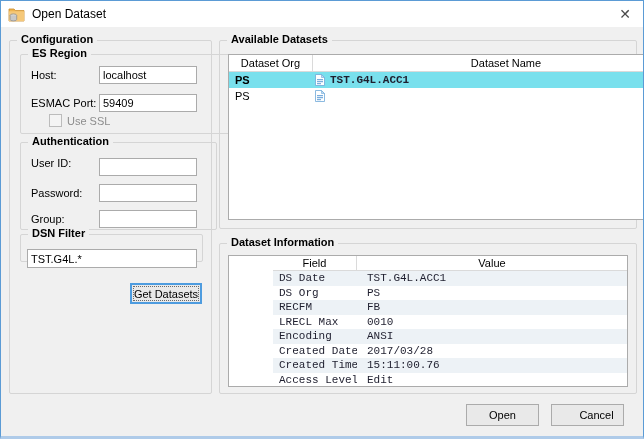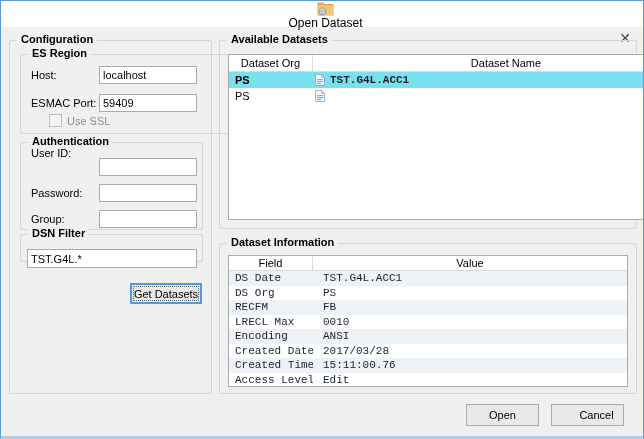--- a/index.html
+++ b/index.html
@@ -4,52 +4,52 @@
 <style>
   * { box-sizing: border-box; margin: 0; padding: 0; }
   html,body { background:#cfcfcf; }
   body { font-family:"Liberation Sans",sans-serif; }
   .window {
     position:relative; width:644px; height:439px; background:#F0F0F0;
     border:1px solid #5B9BD5; border-bottom:3px solid #AFCBE9;
     font-size:11px; color:#000; overflow:hidden;
   }
   
-  .titlebar { position:absolute; top:0; left:0; right:0; height:26px; background:#FFFFFF; display:flex; align-items:center;flex-direction:column; }
+  .titlebar { position:absolute; top:0; left:0; right:0; height:26px; background:#FFFFFF; display:flex; align-items:center; }
   .title-icon { margin-left:7px; width:17px; height:15px; flex:0 0 auto; }
   .title-text { margin-left:7px; font-size:12px; color:#000; }
   .close-btn { margin-left:auto; width:36px; height:26px; display:flex; align-items:center; justify-content:center;
                color:#4A4A4A; font-size:14px; cursor:default; }
   
   .groupbox { position:absolute; border:1px solid #D5D5D5; border-radius:2px; }
   .gb-label { position:absolute; top:-8px; left:7px; background:#F0F0F0; padding:0 4px; font-weight:bold; font-size:11px; white-space:nowrap; }
   .config   { left:8px;   top:39px;  width:203px; height:354px; }
   .es-region{ left:10px;  top:13px;  width:220px; height:80px; }
-  .auth     { left:10px;  top:101px; width:183px; height:88px; }
+  .auth     { left:10px;  top:101px; width:197px; height:88px; }
   .dsn      { left:10px;  top:193px; width:183px; height:28px; }
   .avail    { left:218px; top:39px;  width:418px; height:189px; }
   .info     { left:218px; top:242px; width:418px; height:151px; }
   
   .fld-label { position:absolute; left:10px; font-size:11px; color:#000; }
   .txt { position:absolute; left:78px; width:98px; height:18px; border:1px solid #ABABAB; background:#fff;
          font-family:"Liberation Sans",sans-serif; font-size:11px; padding:0 3px; }
   .dsn-input { left:6px; width:170px; height:19px; }
   .chk-row { position:absolute; left:28px; top:59px; display:flex; align-items:center; }
   .chk-box { width:13px; height:13px; border:1px solid #BCBCBC; background:#F4F4F4; display:inline-block; }
   .chk-label { margin-left:5px; color:#8D8D8D; }
   
   .btn { position:absolute; background:#E9E9E9; border:1px solid #ABABAB; font-family:"Liberation Sans",sans-serif;
          font-size:11px; color:#000; cursor:default; }
   .get-datasets { left:120px; top:242px; width:72px; height:21px; border:2px solid #4E9CDF; outline:1px dotted #6b6b6b; outline-offset:-4px; }
   .open-btn   { left:465px; top:403px; width:73px; height:22px; }
   .cancel-btn { left:550px; top:403px; width:73px; height:22px;padding-left:18px; }
   
   .table { position:absolute; background:#fff; border:1px solid #ABABAB; overflow:hidden; }
   .avail .table { left:8px; top:13px; width:472px; height:166px; }
-  .info  .table { left:8px; top:11px; width:400px; height:132px; }
+  .info  .table { left:8px; top:11px; width:400px; height:132px;padding-left:44px; }
   .thead { display:flex; background:#FFFFFF; }
   .th { text-align:center; font-size:11px; color:#000; border-bottom:1px solid #DADADA; }
   .th:first-child { border-right:1px solid #DADADA; }
   .avail .th { height:17px; line-height:17px; }
   .info  .th { height:15px; line-height:15px; }
   .col-a { width:84px; flex:0 0 84px; }
   .col-b { flex:1; }
   .tr { display:flex; }
   .avail .tr { height:16px; line-height:16px; }
   .info  .tr { height:14.5px; line-height:14.5px; }
@@ -93,21 +93,21 @@
       <span class="fld-label" style="top:42px">ESMAC Port:</span>
       <input class="txt" style="top: 39px;" value="59409">
       <div class="chk-row">
         <span class="chk-box"></span>
         <span class="chk-label">Use SSL</span>
       </div>
     </div>
 
     <div class="groupbox auth">
       <span class="gb-label">Authentication</span>
-      <span class="fld-label" style="top:4px">User ID:</span>
+      <span class="fld-label" style="top:14px">User ID:</span>
       <input class="txt" style="top: 15px;" value="">
       <span class="fld-label" style="top:44px">Password:</span>
       <input class="txt" style="top: 41px;" value="">
       <span class="fld-label" style="top:70px">Group:</span>
       <input class="txt" style="top: 67px;" value="">
     </div>
 
     <div class="groupbox dsn">
       <span class="gb-label">DSN Filter</span>
       <input class="txt dsn-input" style="top: 14px;" value="TST.G4L.*">

